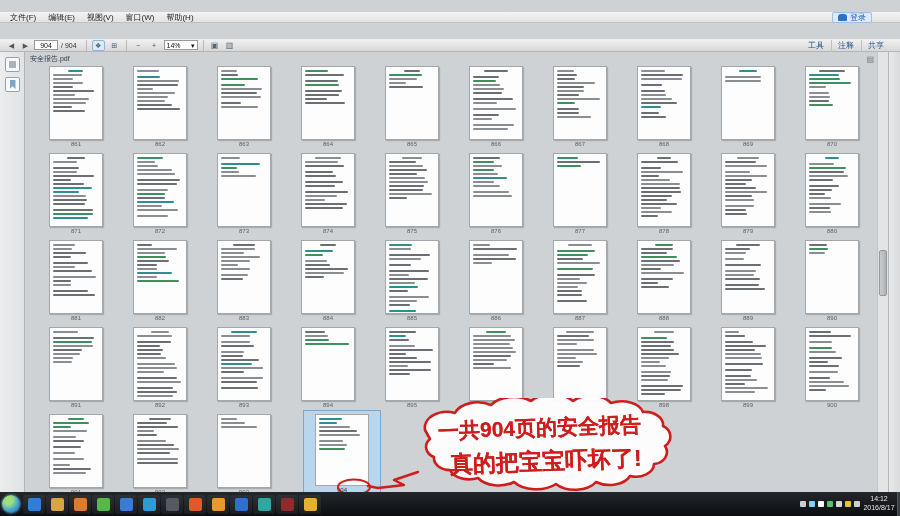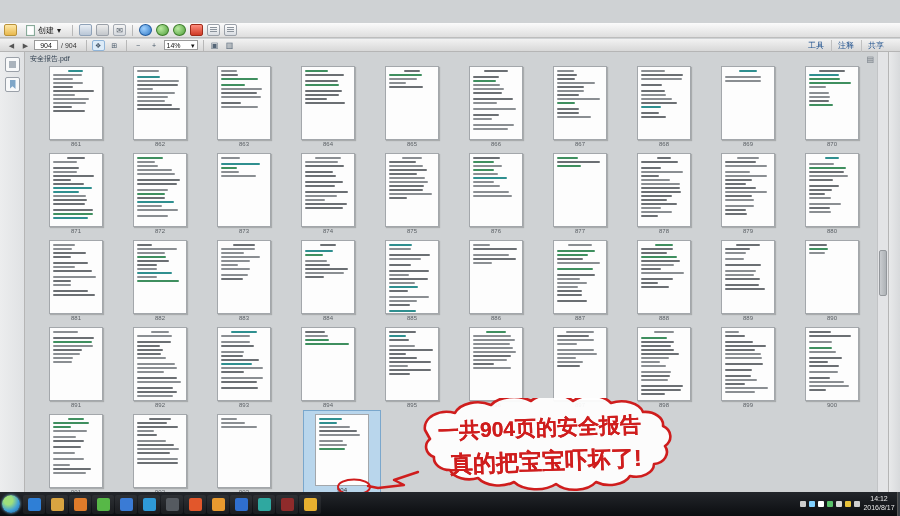--- a/index.html
+++ b/index.html
@@ -137,40 +137,34 @@
     color:#e8e8e8; font-size:7px; line-height:9px; }
   .show-desktop { position:absolute; right:0; top:0; width:3px; height:24px;
     background:#3a3f45; border-left:1px solid #555; }
 </style>
 </head>
 <body>
 
 <div id="app">
 
 
-
-  <div class="toolbar1">
-    <span class="tbicon i-folder"></span>
-    <span class="create-btn">
-      <span class="pg"></span>
-      <span>创建</span>
-      <span>▾</span>
+  <div class="menubar">
+    <span id="menu-items" style="display: flex;">
+        <span class="menu-item">文件(F)</span>
+        <span class="menu-item">编辑(E)</span>
+        <span class="menu-item">视图(V)</span>
+        <span class="menu-item">窗口(W)</span>
+        <span class="menu-item">帮助(H)</span>
+      </span>
+    <span class="signin">
+      <span class="cloudglyph"></span>
+      <span>登录</span>
     </span>
-    <span class="tb-sep"></span>
-    <span class="tbicon i-save"></span>
-    <span class="tbicon i-print"></span>
-    <span class="tbicon i-mail">✉</span>
-    <span class="tb-sep"></span>
-    <span class="tbicon i-globe"></span>
-    <span class="tbicon i-green"></span>
-    <span class="tbicon i-green"></span>
-    <span class="tbicon i-red"></span>
-    <span class="tbicon i-doc"></span>
-    <span class="tbicon i-doc"></span>
   </div>
+
 
   <div class="toolbar2">
     <span class="nav-arrow">◀</span>
     <span class="nav-arrow">▶</span>
     <span class="page-box">904</span>
     <span class="page-total">/ 904</span>
     <span class="tb-sep"></span>
     <span class="tool-toggle">❖</span>
     <span class="tool-plain">⊞</span>
     <span class="tb-sep"></span>

